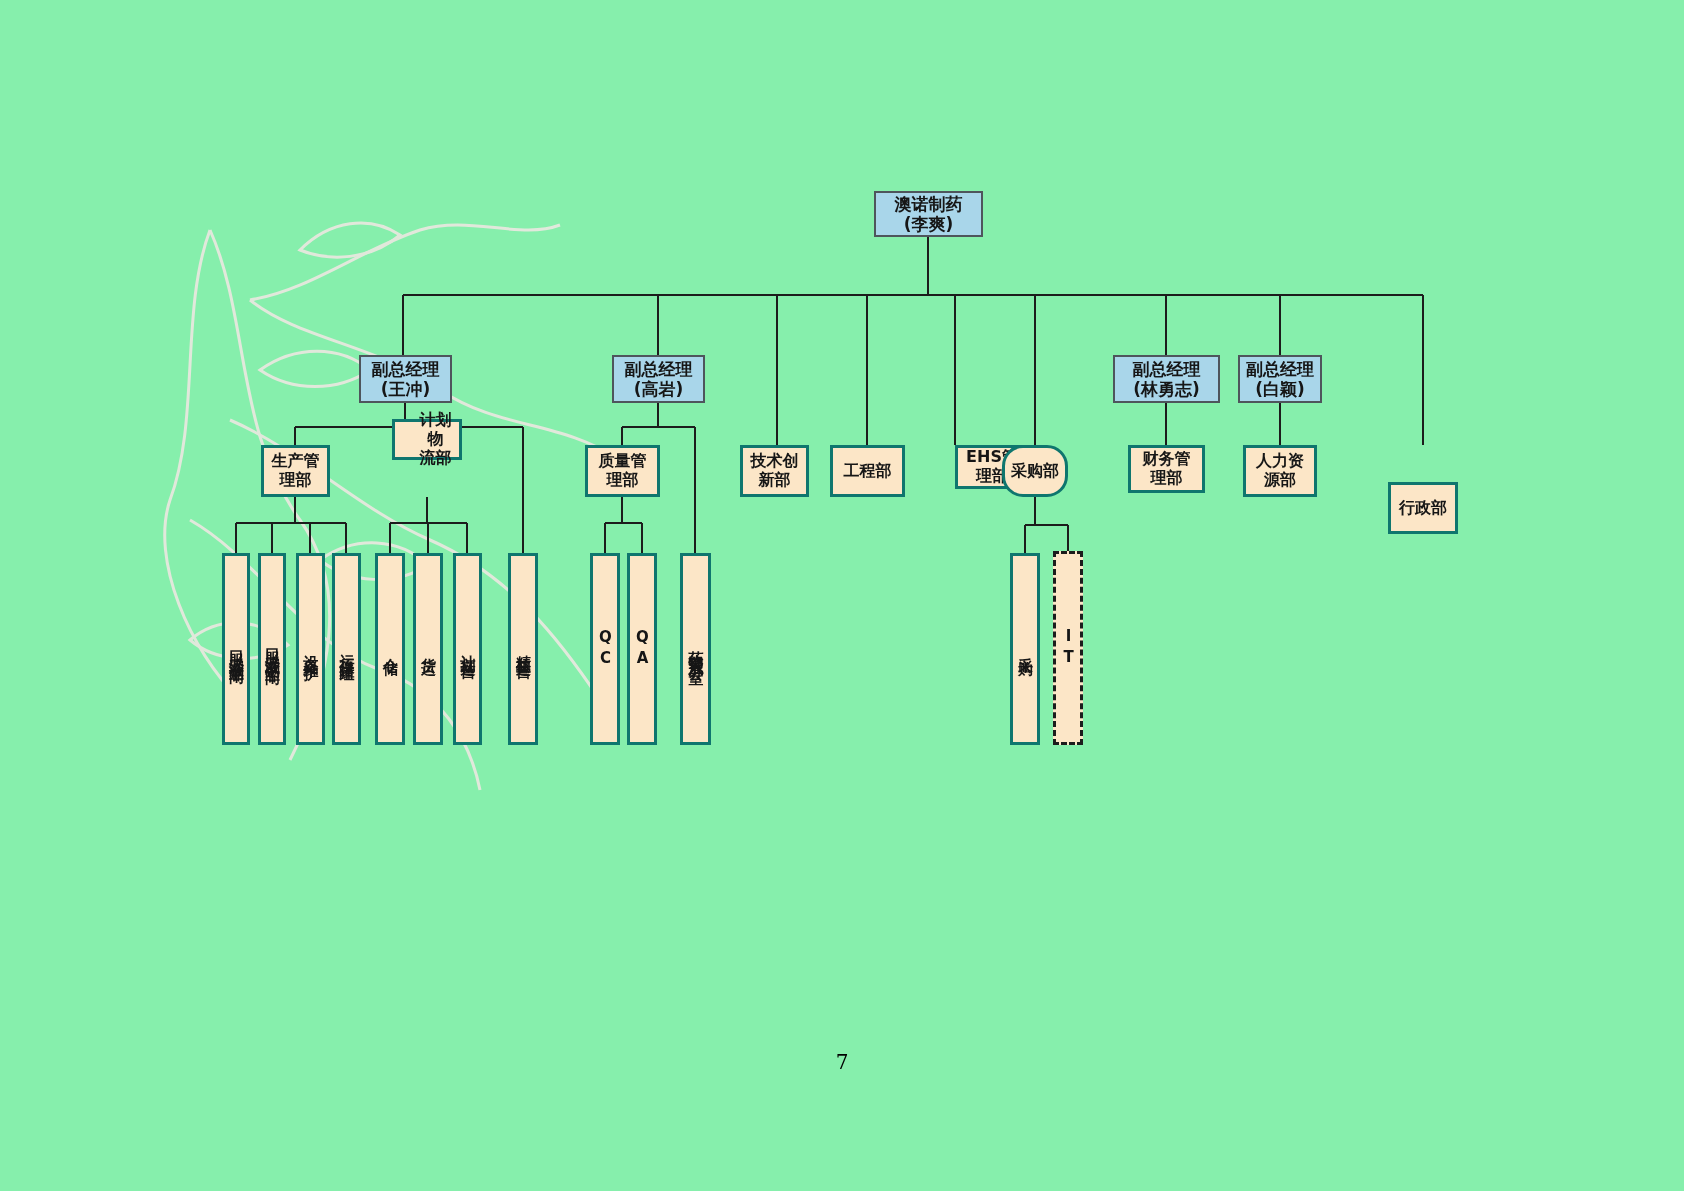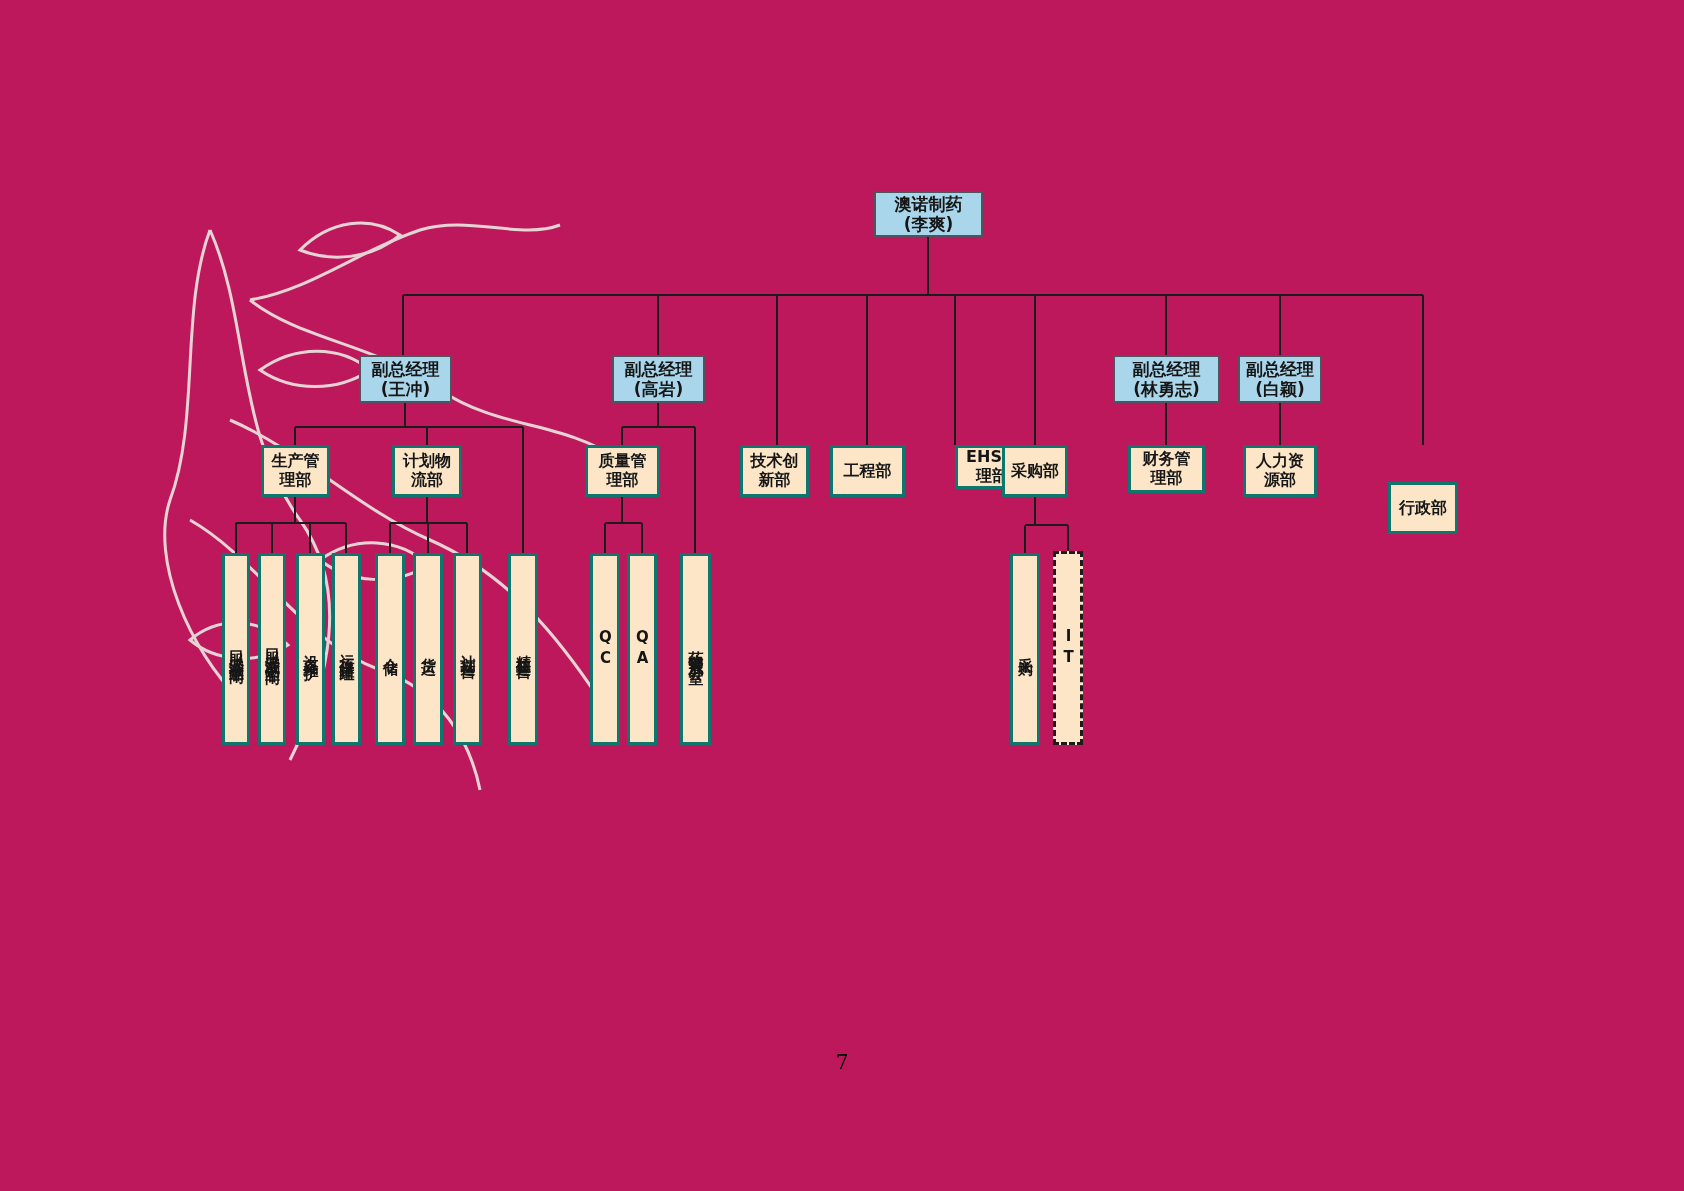--- a/index.html
+++ b/index.html
@@ -1,18 +1,18 @@
 <!DOCTYPE html>
 <html><head>
 <meta charset="utf-8">
 <style>
   html,body { margin:0; padding:0; background:#ffffff; }
   .page {
     position:relative; width:1684px; height:1191px; margin:0 auto;
-    background:#be185d; overflow:hidden;
+    background:#86efac; overflow:hidden;
     font-family:"DejaVu Sans", sans-serif;
   }
   .watermark { position:absolute; left:0; top:0; pointer-events:none; }
   .chart { position:absolute; left:0; top:0; width:1684px; height:1191px; }
   #connector-svg { position:absolute; left:0; top:0; }
   #connector-svg line { stroke:#1c1c1c; stroke-width:2; }
   .node {
     position:absolute; box-sizing:border-box;
     display:flex; align-items:center; justify-content:center;
     text-align:center; font-weight:bold; color:#161616;
@@ -118,40 +118,40 @@
 (林勇志)</span>
         </div>
         <div class="node exec" style="left: 1238px; top: 355px; width: 84px; height: 48px;">
           <span class="lbl">副总经理
 (白颖)</span>
         </div>
         <div class="node dept" style="left: 261px; top: 445px; width: 69px; height: 52px;">
           <span class="lbl">生产管
 理部</span>
         </div>
-        <div class="node dept" style="left: 392px; top: 445px; width: 70px; height: 52px;">
+        <div class="node dept" style="left: 392px; top: 419px; width: 70px; height: 41px; padding-left: 17px;">
           <span class="lbl">计划物
 流部</span>
         </div>
         <div class="node dept" style="left: 585px; top: 445px; width: 75px; height: 52px;">
           <span class="lbl">质量管
 理部</span>
         </div>
         <div class="node dept" style="left: 740px; top: 445px; width: 69px; height: 52px;">
           <span class="lbl">技术创
 新部</span>
         </div>
         <div class="node dept" style="left: 830px; top: 445px; width: 75px; height: 52px;">
           <span class="lbl">工程部</span>
         </div>
         <div class="node dept" style="left: 955px; top: 445px; width: 74px; height: 44px; justify-content: center;">
           <span class="lbl">EHS管
 理部</span>
         </div>
-        <div class="node dept" style="left: 1002px; top: 445px; width: 66px; height: 52px;">
+        <div class="node dept" style="left: 1002px; top: 445px; width: 66px; height: 52px; border-radius: 21px;">
           <span class="lbl">采购部</span>
         </div>
         <div class="node dept" style="left: 1128px; top: 445px; width: 77px; height: 48px;">
           <span class="lbl">财务管
 理部</span>
         </div>
         <div class="node dept" style="left: 1243px; top: 445px; width: 74px; height: 52px;">
           <span class="lbl">人力资
 源部</span>
         </div>

